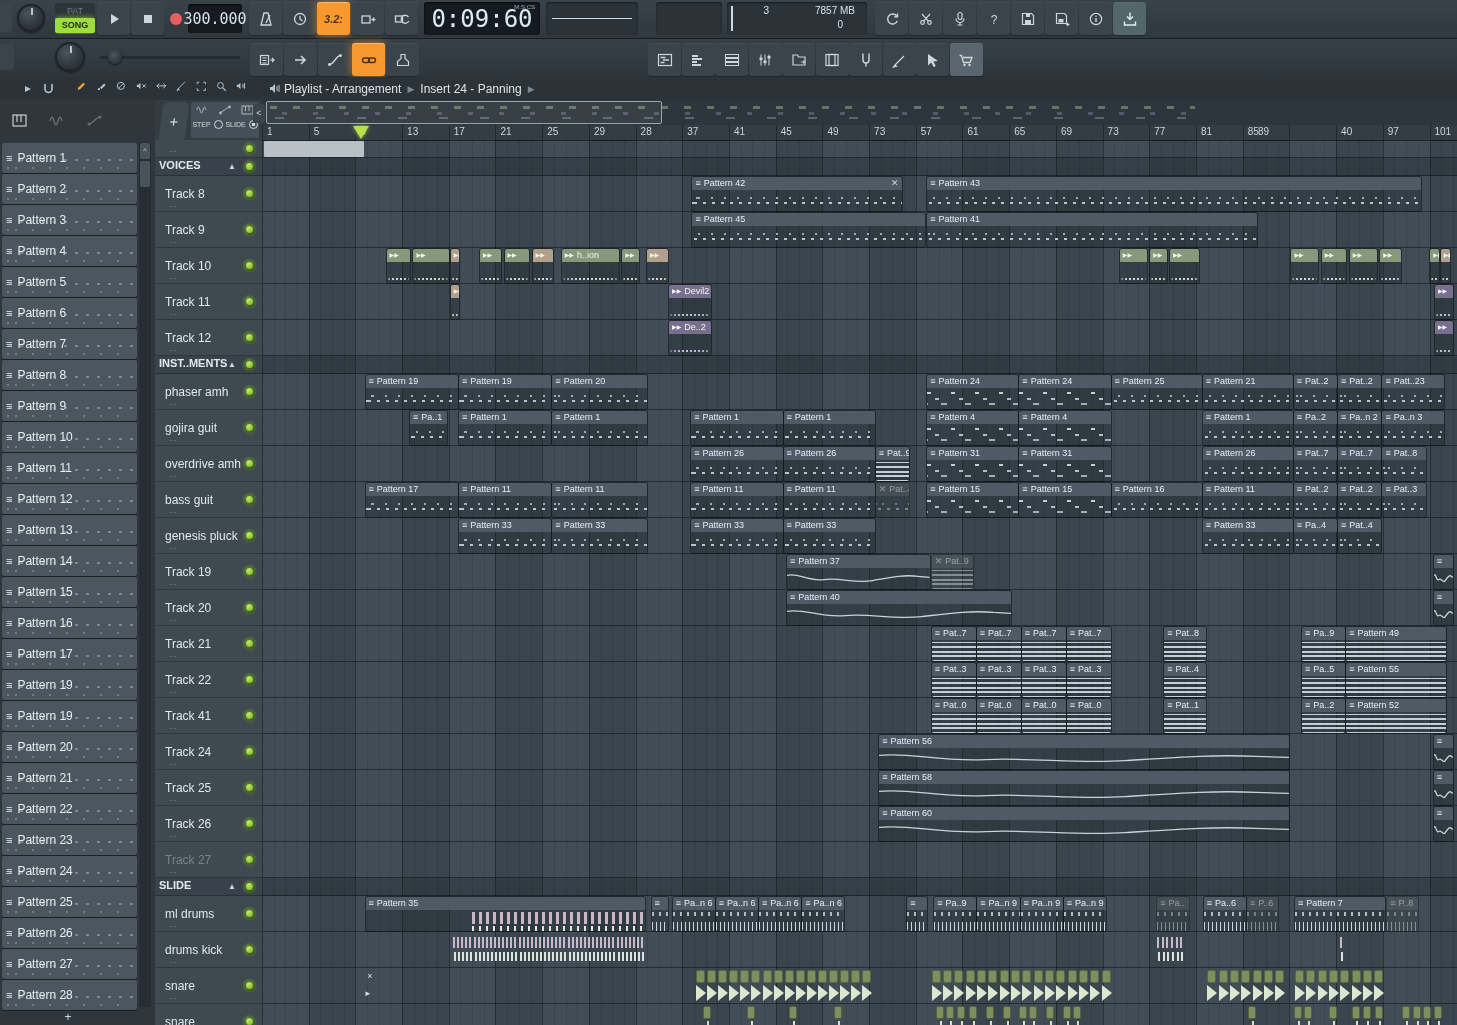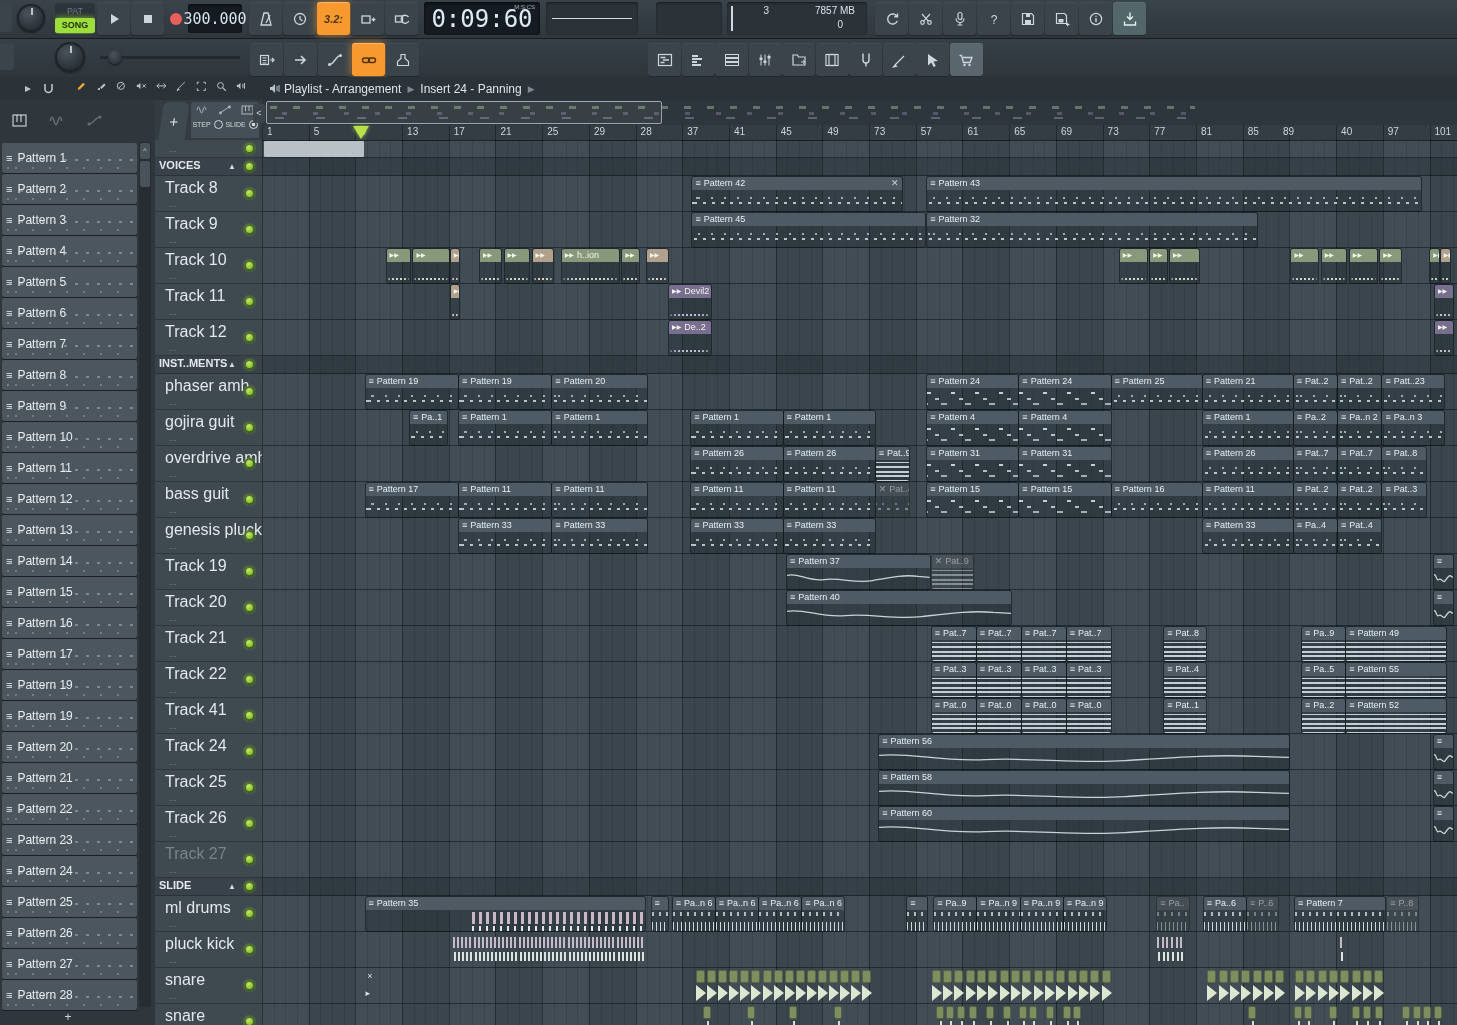--- a/index.html
+++ b/index.html
@@ -80,21 +80,21 @@
   #tabplus{position:absolute;left:6px;top:2px;width:26px;height:38px;background:#3f4950;
            border-radius:6px 6px 0 0;transform:skewX(-8deg);display:flex;align-items:center;justify-content:center;
            color:#dfe6ea;font-size:15px;}
   #stepslide{position:absolute;left:36px;top:2px;width:68px;height:36px;background:#454f57;border-radius:3px 3px 0 0;
              font-size:7px;color:#cfd8de;}
   #stepslide .icons{display:flex;justify-content:space-around;padding-top:3px;opacity:.75}
   #stepslide .row2{display:flex;align-items:center;justify-content:space-around;margin-top:4px;}
   .togg{width:9px;height:9px;border:1.5px solid #cfd8de;border-radius:50%;display:inline-block;box-sizing:border-box;}
   .togg.on{background:radial-gradient(circle,#cfd8de 30%,transparent 35%);}
   .trow{position:absolute;left:0;width:107px;box-sizing:border-box;border-bottom:1px solid rgba(0,0,0,.25);}
-  .trow .nm{position:absolute;left:10px;top:3px;font-size:16px;color:#e2e8ec;white-space:nowrap;}
+  .trow .nm{position:absolute;left:10px;top:11px;font-size:12px;color:#e2e8ec;white-space:nowrap;}
   .trow .dots{position:absolute;left:14px;bottom:2px;font-size:9px;color:#76828a;}
   .trow.dim .nm{color:#78838b;}
   .trow.grp{background:#39424a;}
   .trow.grp .nm{left:4px;top:1px;font-weight:bold;font-size:11px;}
   .trow.grp .tri{position:absolute;right:26px;top:4px;font-size:8px;color:#cfd8de;}
   .led{position:absolute;right:7px;width:11px;height:11px;border-radius:50%;
        background:radial-gradient(circle at 40% 35%,#c3e86d,#7fbc2a 60%,#4e7a18);
        box-shadow:inset 0 0 0 2px rgba(20,26,30,.55),0 0 3px rgba(140,210,60,.5);}
   
   #gridwrap{left:262px;top:100px;right:0;bottom:0;background:#3d4952;}
@@ -803,21 +803,21 @@
           <span class="nm">SLIDE</span>
           <span class="tri">▲</span>
           <div class="led" style="top:3px"></div>
         </div>
         <div class="trow" style="top: 796px; height: 36px;">
           <span class="nm">ml drums</span>
           <span class="dots">...</span>
           <div class="led" style="top:12px"></div>
         </div>
         <div class="trow" style="top: 832px; height: 36px;">
-          <span class="nm">pluck kick</span>
+          <span class="nm">drums kick</span>
           <span class="dots">...</span>
           <div class="led" style="top:12px"></div>
         </div>
         <div class="trow" style="top: 868px; height: 36px;">
           <span class="nm">snare</span>
           <span class="dots">...</span>
           <div class="led" style="top:12px"></div>
         </div>
         <div class="trow" style="top: 904px; height: 36px;">
           <span class="nm">snare</span>
@@ -849,21 +849,21 @@
         <span class="rtick" style="left: 565.4px;">49</span>
         <span class="rtick" style="left: 612.1px;">73</span>
         <span class="rtick" style="left: 658.8px;">57</span>
         <span class="rtick" style="left: 705.5px;">61</span>
         <span class="rtick" style="left: 752.2px;">65</span>
         <span class="rtick" style="left: 798.9px;">69</span>
         <span class="rtick" style="left: 845.6px;">73</span>
         <span class="rtick" style="left: 892.3px;">77</span>
         <span class="rtick" style="left: 939px;">81</span>
         <span class="rtick" style="left: 985.7px;">85</span>
-        <span class="rtick" style="left: 1021px;">89</span>
+        <span class="rtick" style="left: 996px;">89</span>
         <span class="rtick" style="left: 1079.1px;">40</span>
         <span class="rtick" style="left: 1125.8px;">97</span>
         <span class="rtick" style="left: 1172.5px;">101</span>
         <div id="playhead" style="left: 91.4px;"></div>
       </div>
     <div id="grid">
       <div id="selbar" style="left: 2px; width: 100.405px;"></div>
     <div class="grow" style="top: 0px; height: 18px;"></div>
         <div class="grow grp" style="top: 18px; height: 18px;"></div>
         <div class="grow" style="top: 36px; height: 36px;"></div>
@@ -909,21 +909,21 @@
         <div class="clip " style="left: 430.473px; top: 73px; width: 232.5px; height: 34px;">
           <div class="hd">
             <span class="mi" style="font-size:9px">≡</span>
             <span>Pattern 45</span>
           </div>
           <div class="bd midi"></div>
         </div>
         <div class="clip " style="left: 665.14px; top: 73px; width: 329.402px; height: 34px;">
           <div class="hd">
             <span class="mi" style="font-size:9px">≡</span>
-            <span>Pattern 32</span>
+            <span>Pattern 41</span>
           </div>
           <div class="bd midi"></div>
         </div>
         <div class="clip audio green" style="left: 124.588px; top: 109px; width: 23.5175px; height: 34px;">
           <div class="hd">
             <span class="mi" style="font-size:6px">▶▶</span>
             <span></span>
           </div>
           <div class="bd ">
             <div class="wf"></div>

